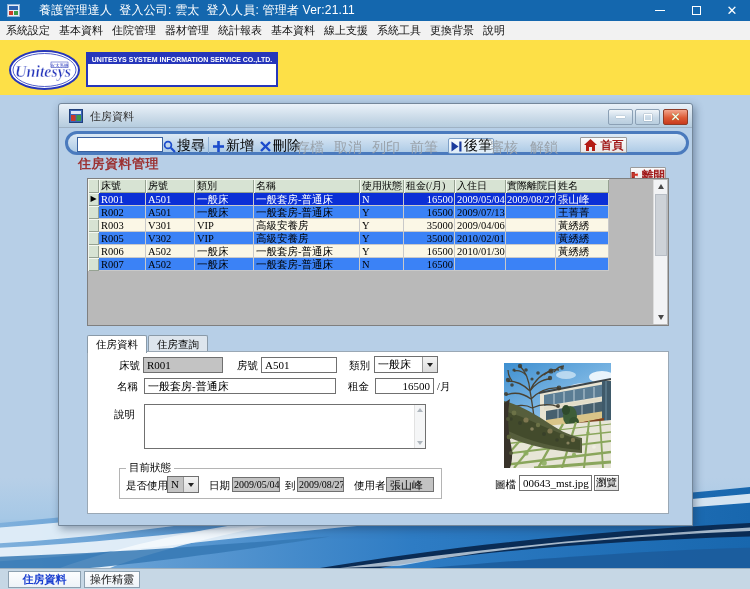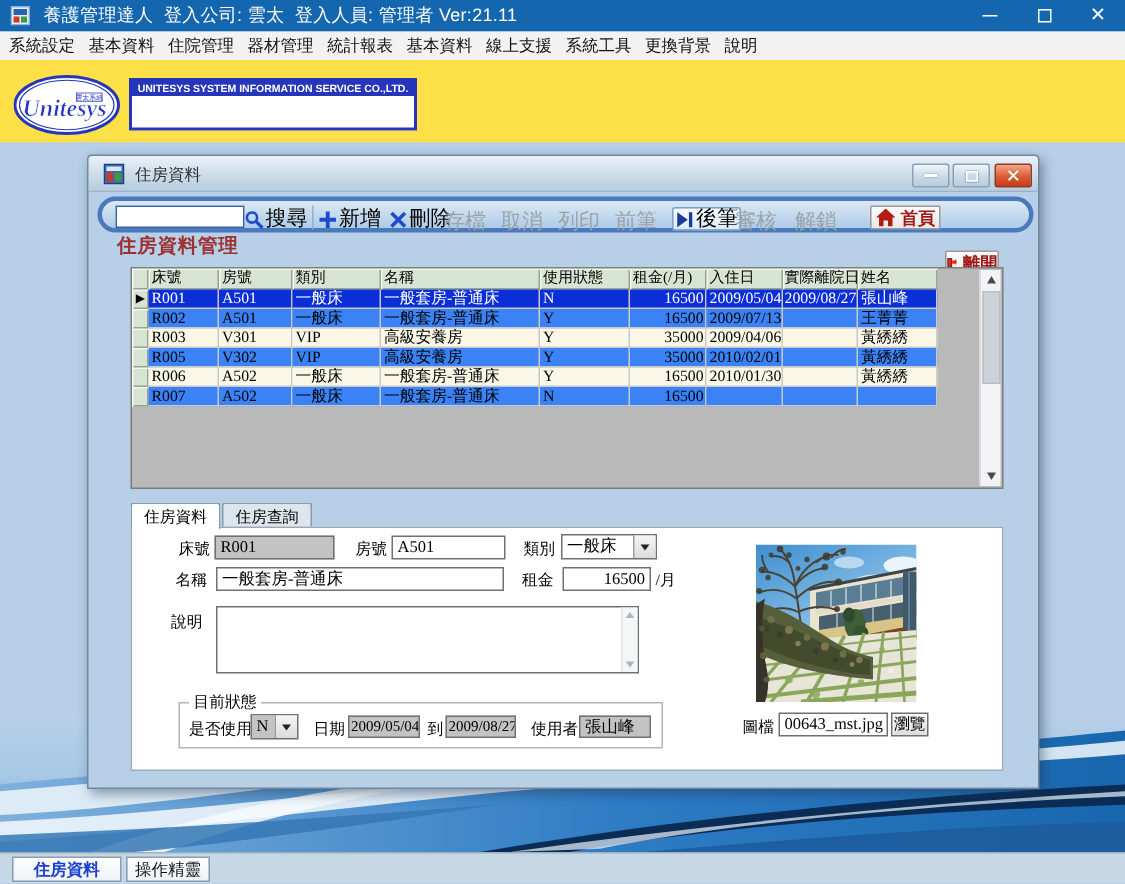--- a/index.html
+++ b/index.html
@@ -3,21 +3,21 @@
 <meta charset="utf-8">
 <style>
   * { margin:0; padding:0; box-sizing:border-box; }
   html,body { width:750px; height:589px; overflow:hidden; }
   body { font-family:"Liberation Sans",sans-serif; position:relative; background:#b7cfe7; }
   .serif { font-family:"Liberation Serif",serif; }
 
   
   .titlebar { position:absolute; left:0; top:0; width:750px; height:21px; background:#1467ae; color:#fff; display:flex; align-items:center; }
   .titlebar .appicon { width:13px; height:13px; margin-left:7px; flex:0 0 auto; }
-  .titlebar .ttext { font-size:12px; margin-left:9px; white-space:pre; letter-spacing:.2px; }
+  .titlebar .ttext { font-size:12px; margin-left:19px; white-space:pre; letter-spacing:.2px; }
   .wincaps { position:absolute; right:0; top:0; height:21px; display:flex; }
   .wincap { width:36px; height:21px; display:flex; align-items:center; justify-content:center; }
   .cap-dash { width:10px; height:1px; background:#fff; }
   .cap-box  { width:9px; height:9px; border:1px solid #fff; }
   .cap-x    { color:#fff; font-size:13px; line-height:1; font-family:"DejaVu Sans",sans-serif; }
 
   
   .menubar { position:absolute; left:0; top:21px; width:750px; height:19px; background:#f2f2f2; display:flex; align-items:center; font-size:12px; color:#111; font-family:"Liberation Serif",serif; }
   .menubar .mitem { padding:0 3px; margin-left:3px; font-size:11px; }
 
@@ -59,21 +59,21 @@
   .heading { position:absolute; left:19px; top:51px; font-size:13px; font-weight:bold; color:#9c3232; letter-spacing:.5px; font-family:"Liberation Serif",serif; }
 
   
   .grid { position:absolute; left:28px; top:74px; width:582px; height:148px; background:#b9b9b9; border:1px solid #7f7f7f; font-size:10.5px; }
   .grow { display:flex; height:13px; }
   .grow.ghead { height:14px; }
   .gc { flex:0 0 auto; overflow:hidden; white-space:nowrap; padding:0 1px 0 2px; line-height:13px; }
   .ghead .gc { background:#d7e3d3; box-shadow:inset 1px 1px 0 #f4f8f0, inset -1px -1px 0 #96a292; line-height:14px; font-size:10px; }
   .gsel { width:11px; background:#d7e3d3; box-shadow:inset 1px 1px 0 #f4f8f0, inset -1px -1px 0 #96a292; padding:0; text-align:center; line-height:12px; font-size:8px; color:#000; }
   .grow .gc.c0{width:47px}.grow .gc.c1{width:49px}.grow .gc.c2{width:59px}.grow .gc.c3{width:106px}
-  .grow .gc.c4{width:60px}.grow .gc.c5{width:51px; text-align:right;}.grow .gc.c6{width:51px}
+  .grow .gc.c4{width:44px}.grow .gc.c5{width:51px; text-align:right;}.grow .gc.c6{width:51px}
   .grow .gc.c7{width:50px;padding-left:1px}.grow .gc.c8{width:53px}
   .ghead .gc.c5{text-align:left;}
   .grow.data .gc { border-right:1px solid #c9c9c9; border-bottom:1px solid #c9c9c9; background:#3b82f6; }
   .grow.alt .gc { background:#fbf7e6; }
   .grow.selected .gc { background:#0b2fd6; color:#fff; }
   .grow.selected .gc.gsel, .grow .gc.gsel { background:#d7e3d3; color:#000; border-right:none; border-bottom:none; }
   .gscroll { position:absolute; top:1px; right:1px; width:14px; height:144px; background:#f2f3f5; border-left:1px solid #dcdcdc; }
   .garr { position:absolute; left:0; width:14px; height:13px; display:flex; align-items:center; justify-content:center; }
   .garr.up{top:0;} .garr.dn{bottom:0;}
   .tri-up { width:0;height:0;border-left:3.5px solid transparent;border-right:3.5px solid transparent;border-bottom:5px solid #4a4a4a; }

